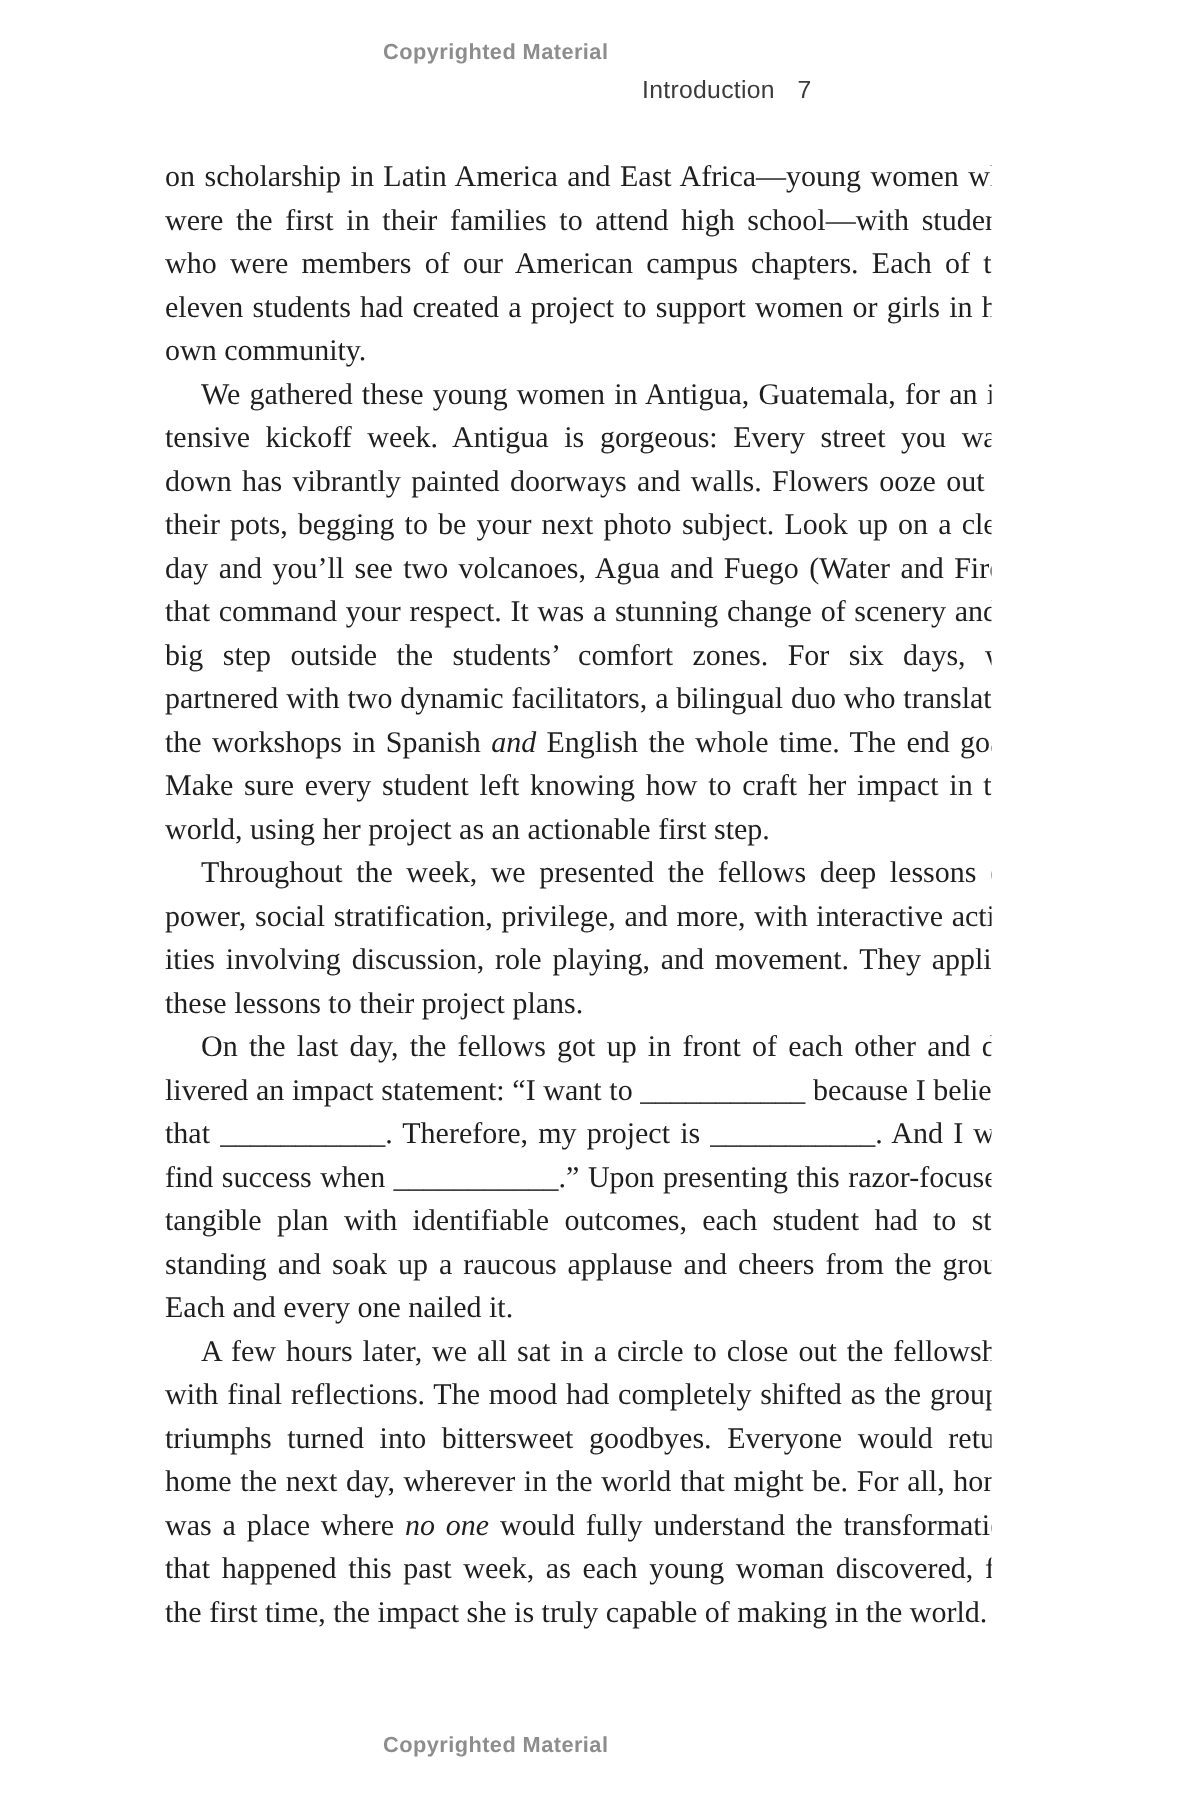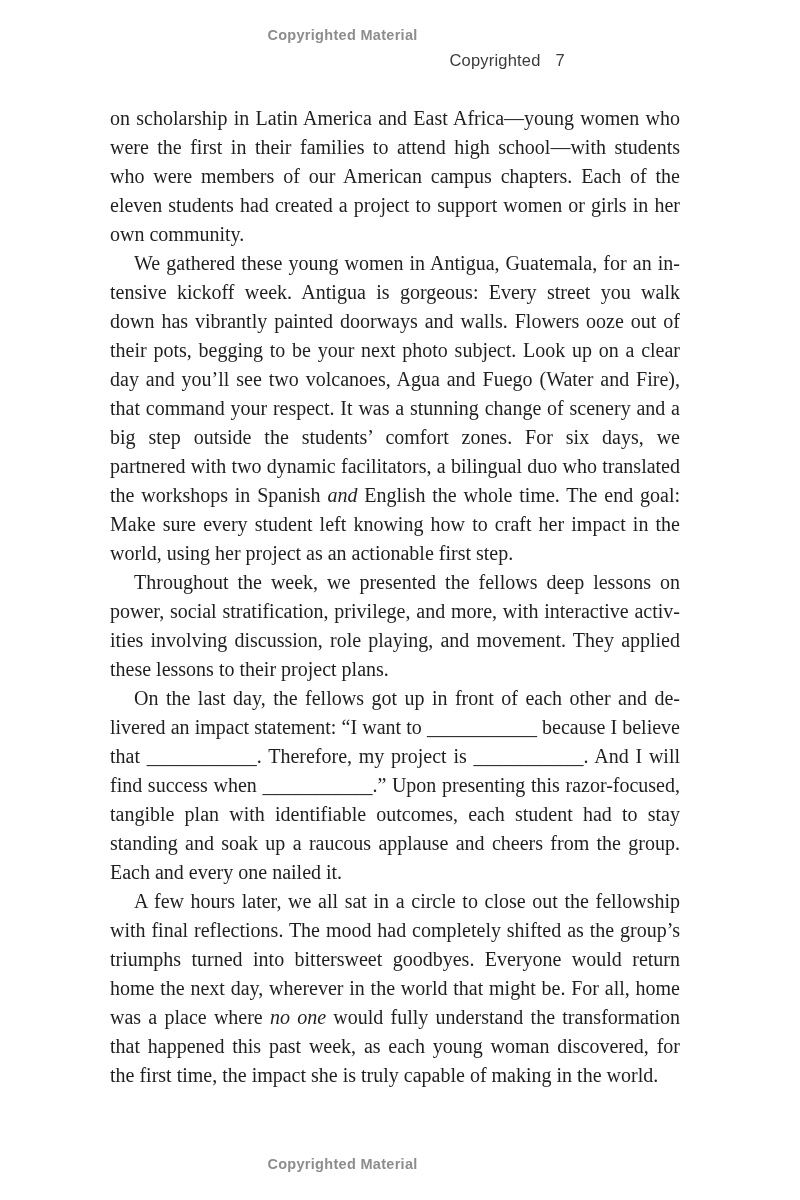--- a/index.html
+++ b/index.html
@@ -7,21 +7,20 @@
     padding: 0;
     background: #ffffff;
   }
   .page {
     position: relative;
     width: 661px;
     height: 1200px;
     background: #ffffff;
     overflow: hidden;
     font-family: "Liberation Serif", serif;
-    padding-left: 24px;
   }
   .copyright-band {
     position: absolute;
     left: 0;
     width: 100%;
     text-align: center;
     font-family: "Liberation Sans", sans-serif;
     font-weight: bold;
     font-size: 14.5px;
     letter-spacing: 0.3px;
@@ -64,21 +63,21 @@
   }
 </style>
 </head>
 <body>
 
 <div class="page">
 
   <div class="copyright-band copyright-top">Copyrighted Material</div>
 
   <div class="running-head">
-    <span>Copyrighted</span><span class="page-number">7</span>
+    <span>Introduction</span><span class="page-number">7</span>
   </div>
 
   <div class="body-text">
       <p class="para"><span>on scholarship in Latin America and East Africa—young women who were the first in their families to attend high school—with students who were members of our American campus chapters. Each of the eleven students had created a project to support women or girls in her own community.</span></p>
       <p class="para indent"><span>We gathered these young women in Antigua, Guatemala, for an in­tensive kickoff week. Antigua is gorgeous: Every street you walk down has vibrantly painted doorways and walls. Flowers ooze out of their pots, begging to be your next photo subject. Look up on a clear day and you’ll see two volcanoes, Agua and Fuego (Water and Fire), that com­mand your respect. It was a stunning change of scenery and a big step outside the students’ comfort zones. For six days, we partnered with two dynamic facilitators, a bilingual duo who translated the workshops in Spanish </span><em>and</em><span> English the whole time. The end goal: Make sure every student left knowing how to craft her impact in the world, using her project as an actionable first step.</span></p>
       <p class="para indent"><span>Throughout the week, we presented the fellows deep lessons on power, social stratification, privilege, and more, with interactive activ­ities involving discussion, role playing, and movement. They applied these lessons to their project plans.</span></p>
       <p class="para indent"><span>On the last day, the fellows got up in front of each other and de­livered an impact statement: “I want to ___________ because I be­lieve that ___________. Therefore, my project is ___________. And I will find success when ___________.” Upon presenting this razor-focused, tangible plan with identifiable outcomes, each student had to stay standing and soak up a raucous applause and cheers from the group. Each and every one nailed it.</span></p>
       <p class="para indent"><span>A few hours later, we all sat in a circle to close out the fellowship with final reflections. The mood had completely shifted as the group’s triumphs turned into bittersweet goodbyes. Everyone would return home the next day, wherever in the world that might be. For all, home was a place where </span><em>no one</em><span> would fully understand the transformation that happened this past week, as each young woman discovered, for the first time, the impact she is truly capable of making in the world.</span></p>
     </div>
 

